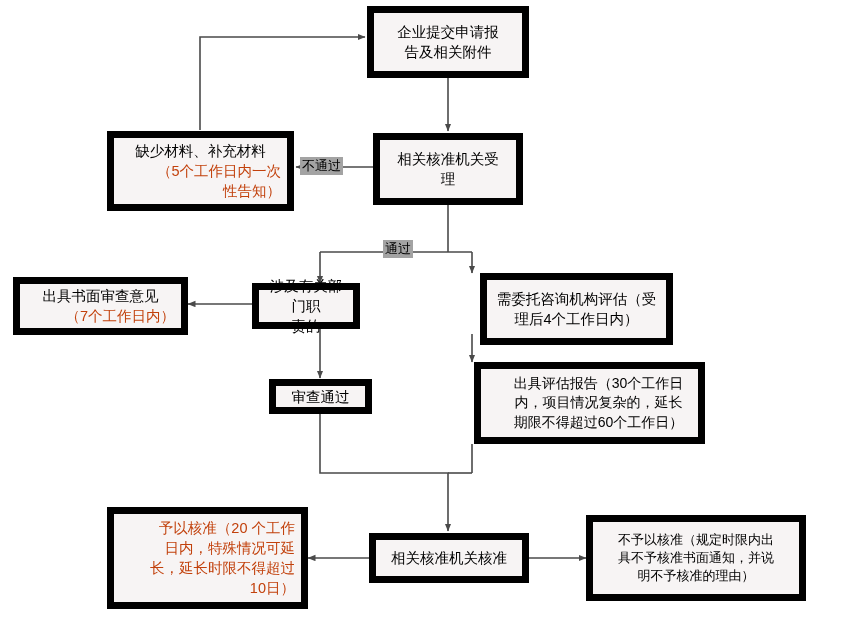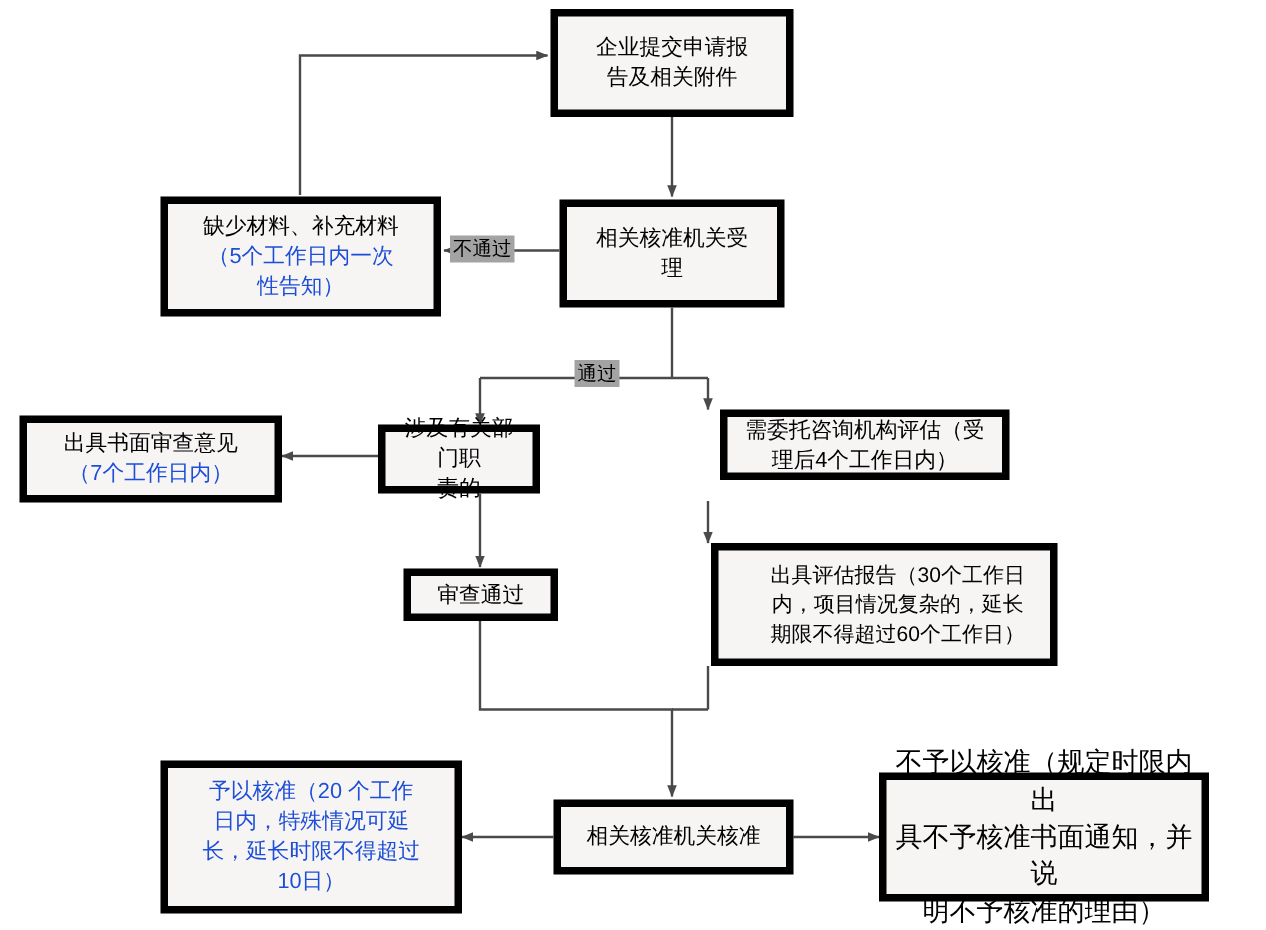--- a/index.html
+++ b/index.html
@@ -13,38 +13,39 @@
   #canvas {
     position: relative;
     width: 844px;
     height: 620px;
     background: #ffffff;
     overflow: hidden;
   }
   .node {
     position: absolute;
     box-sizing: border-box;
-    border: 5px solid #000000;
+    border: 7px solid #000000;
     background: #f7f4f4;
     display: flex;
     align-items: center;
     justify-content: center;
     text-align: center;
     line-height: 1.38;
     font-size: 14.5px;
     color: #000000;
     padding: 4px 6px;
   }
   .node .txt {
     display: block;
     width: 100%;
   }
   .node .red {
-    color: #1d4ed8;
+    color: #c2410c;
     display: block;
+    text-align: right;
   }
   .node .blk {
     color: #000000;
     display: block;
   }
   .edge-label {
     position: absolute;
     font-size: 13px;
     color: #000000;
     background: #a3a3a3;
@@ -139,21 +140,21 @@
       <span class="red">（7个工作日内）</span>
     </span>
   </div>
 
   <div class="node" style="left:269px; top:379px; width:103px; height:35px;">
     <span class="txt">
       <span class="blk">审查通过</span>
     </span>
   </div>
 
-  <div class="node" style="left:480px; top:273px; width:193px; height:47px;">
+  <div class="node" style="left:480px; top:273px; width:193px; height:72px;">
     <span class="txt">
       <span class="blk">需委托咨询机构评估（受</span>
       <span class="blk">理后4个工作日内）</span>
     </span>
   </div>
 
   <div class="node" style="left:474px; top:362px; width:231px; height:82px; font-size:14px;padding-left:24px;">
     <span class="txt">
       <span class="blk">出具评估报告（30个工作日</span>
       <span class="blk">内，项目情况复杂的，延长</span>
@@ -169,21 +170,21 @@
 
   <div class="node" style="left:107px; top:507px; width:201px; height:102px; font-size:14.5px;">
     <span class="txt">
       <span class="red">予以核准（20 个工作</span>
       <span class="red">日内，特殊情况可延</span>
       <span class="red">长，延长时限不得超过</span>
       <span class="red">10日）</span>
     </span>
   </div>
 
-  <div class="node" style="left:586px; top:515px; width:220px; height:86px; font-size:18px;">
+  <div class="node" style="left:586px; top:515px; width:220px; height:86px; font-size:13px;">
     <span class="txt">
       <span class="blk">不予以核准（规定时限内出</span>
       <span class="blk">具不予核准书面通知，并说</span>
       <span class="blk">明不予核准的理由）</span>
     </span>
   </div>
 
   <div class="edge-label" style="left:300px; top:157px;">不通过</div>
   <div class="edge-label" style="left:383px; top:240px;">通过</div>
 

